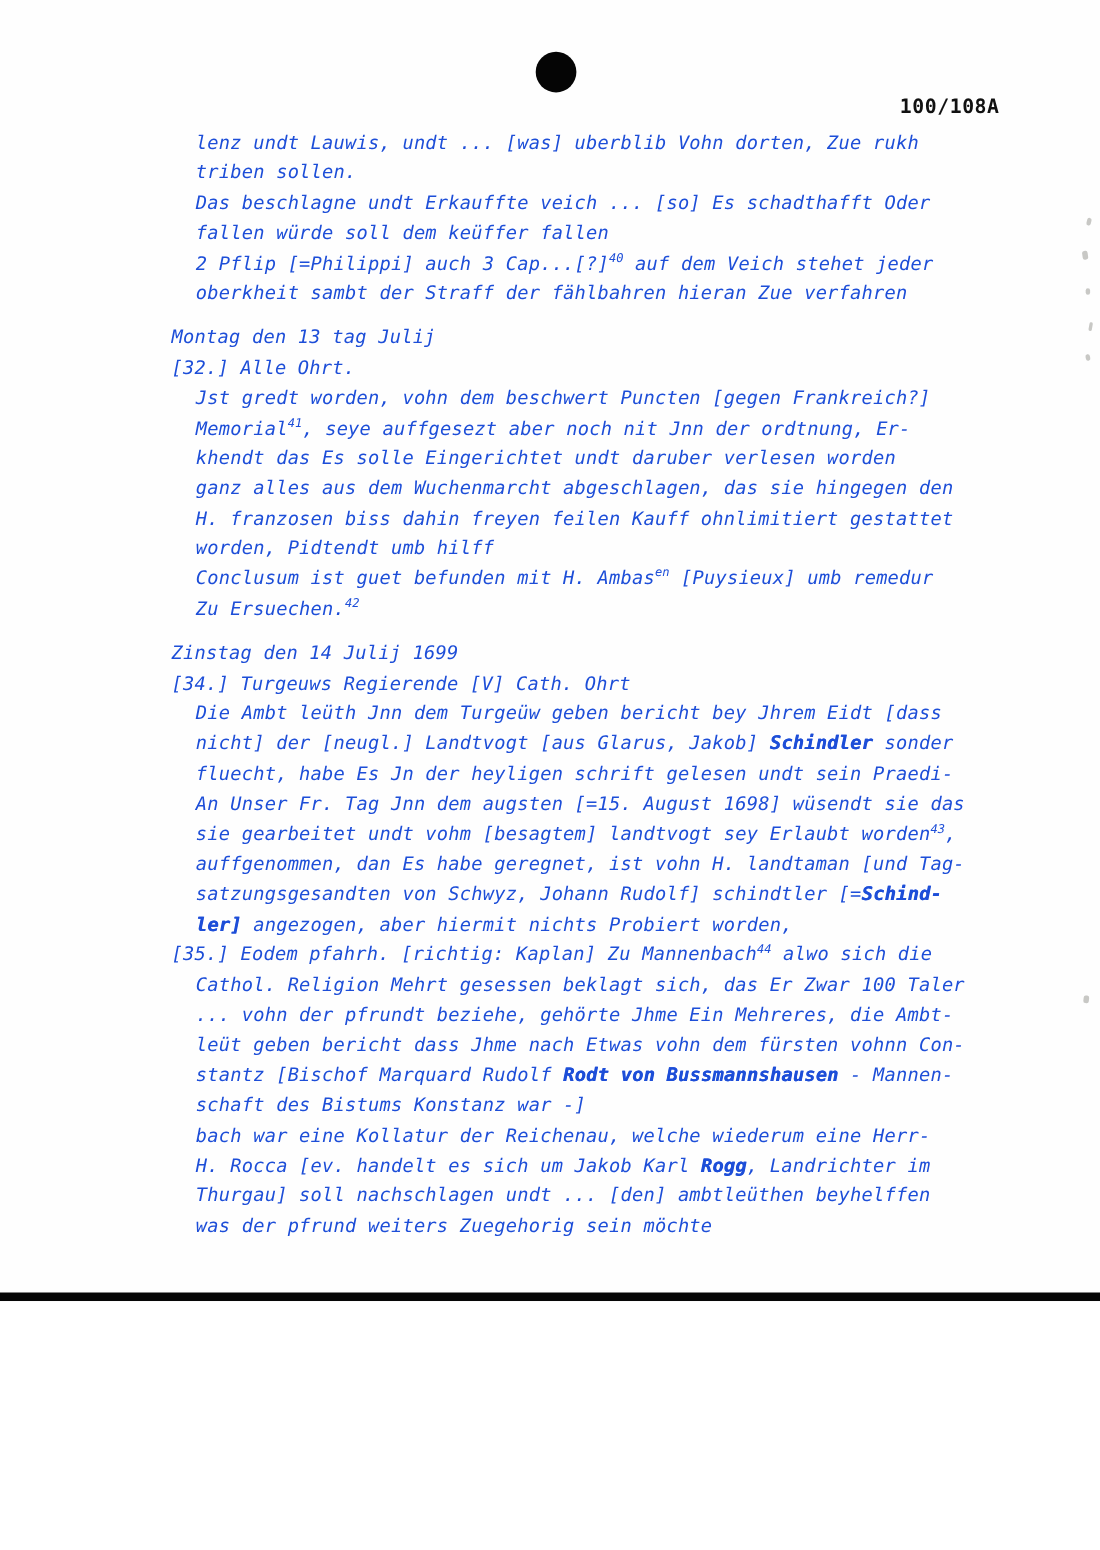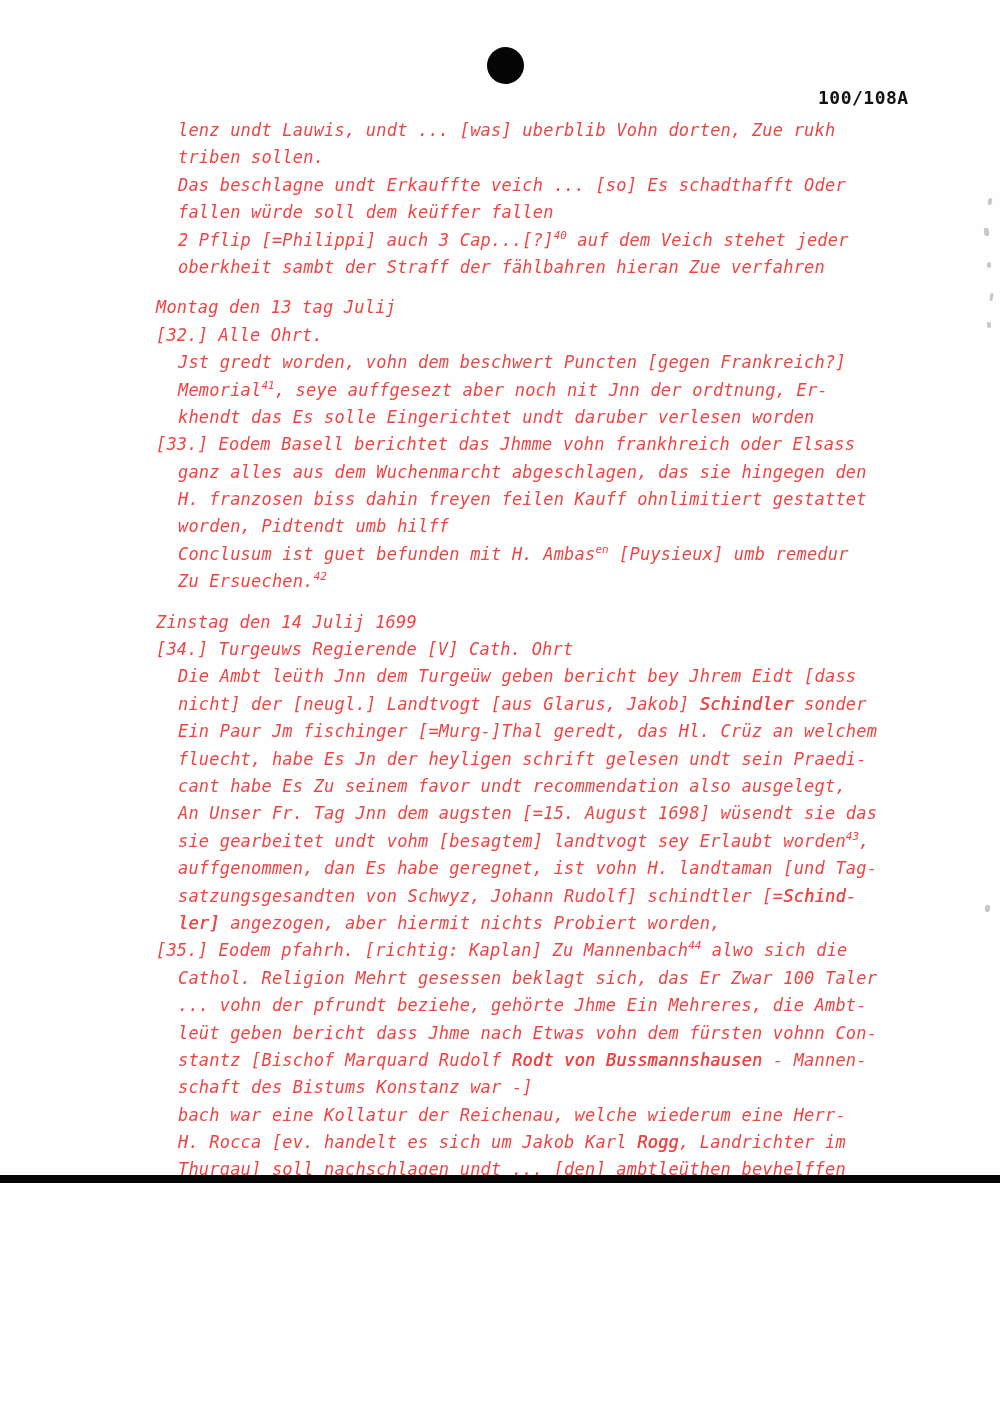--- a/index.html
+++ b/index.html
@@ -28,32 +28,32 @@
     letter-spacing: 0.5px;
     color: #111;
   }
   .document-text {
     position: absolute;
     left: 156px;
     top: 117px;
     width: 800px;
     font-style: italic;
     font-size: 17px;
-    color: #ef4444;
+    color: #1d4ed8;
   }
   .block + .block { margin-top: 13px; }
   .line {
     height: 27.4px;
     line-height: 27.4px;
     white-space: pre;
     letter-spacing: 0.2px;
   }
   .line.indent { padding-left: 22px; }
   .b {
-    font-weight: normal;
+    font-weight: bold;
     text-shadow: 0.4px 0 0 currentColor;
   }
   sup.fn {
     font-size: 11px;
     line-height: 0;
     vertical-align: 7px;
     letter-spacing: 0;
   }
   .folio-number {
     position: absolute;
@@ -103,35 +103,32 @@
         <div class="line indent"><span>fallen würde soll dem keüffer fallen</span></div>
         <div class="line indent"><span>2 Pflip [=Philippi] auch 3 Cap...[?]</span><sup class="fn">40</sup><span> auf dem Veich stehet jeder</span></div>
         <div class="line indent"><span>oberkheit sambt der Straff der fählbahren hieran Zue verfahren</span></div>
       </div>
       <div class="block">
         <div class="line"><span>Montag den 13 tag Julij</span></div>
         <div class="line"><span>[32.] Alle Ohrt.</span></div>
         <div class="line indent"><span>Jst gredt worden, vohn dem beschwert Puncten [gegen Frankreich?]</span></div>
         <div class="line indent"><span>Memorial</span><sup class="fn">41</sup><span>, seye auffgesezt aber noch nit Jnn der ordtnung, Er-</span></div>
         <div class="line indent"><span>khendt das Es solle Eingerichtet undt daruber verlesen worden</span></div>
-        <div class="line"><span>[33.] Eodem Basell berichtet das Jhmme vohn frankhreich oder Elsass</span></div>
         <div class="line indent"><span>ganz alles aus dem Wuchenmarcht abgeschlagen, das sie hingegen den</span></div>
         <div class="line indent"><span>H. franzosen biss dahin freyen feilen Kauff ohnlimitiert gestattet</span></div>
         <div class="line indent"><span>worden, Pidtendt umb hilff</span></div>
         <div class="line indent"><span>Conclusum ist guet befunden mit H. Ambas</span><sup class="fn">en</sup><span> [Puysieux] umb remedur</span></div>
         <div class="line indent"><span>Zu Ersuechen.</span><sup class="fn">42</sup></div>
       </div>
       <div class="block">
         <div class="line"><span>Zinstag den 14 Julij 1699</span></div>
         <div class="line"><span>[34.] Turgeuws Regierende [V] Cath. Ohrt</span></div>
         <div class="line indent"><span>Die Ambt leüth Jnn dem Turgeüw geben bericht bey Jhrem Eidt [dass</span></div>
         <div class="line indent"><span>nicht] der [neugl.] Landtvogt [aus Glarus, Jakob] </span><span class="b">Schindler</span><span> sonder</span></div>
-        <div class="line indent"><span>Ein Paur Jm fischinger [=Murg-]Thal geredt, das Hl. Crüz an welchem</span></div>
         <div class="line indent"><span>fluecht, habe Es Jn der heyligen schrift gelesen undt sein Praedi-</span></div>
-        <div class="line indent"><span>cant habe Es Zu seinem favor undt recommendation also ausgelegt,</span></div>
         <div class="line indent"><span>An Unser Fr. Tag Jnn dem augsten [=15. August 1698] wüsendt sie das</span></div>
         <div class="line indent"><span>sie gearbeitet undt vohm [besagtem] landtvogt sey Erlaubt worden</span><sup class="fn">43</sup><span>,</span></div>
         <div class="line indent"><span>auffgenommen, dan Es habe geregnet, ist vohn H. landtaman [und Tag-</span></div>
         <div class="line indent"><span>satzungsgesandten von Schwyz, Johann Rudolf] schindtler [=</span><span class="b">Schind-</span></div>
         <div class="line indent"><span class="b">ler]</span><span> angezogen, aber hiermit nichts Probiert worden,</span></div>
         <div class="line"><span>[35.] Eodem pfahrh. [richtig: Kaplan] Zu Mannenbach</span><sup class="fn">44</sup><span> alwo sich die</span></div>
         <div class="line indent"><span>Cathol. Religion Mehrt gesessen beklagt sich, das Er Zwar 100 Taler</span></div>
         <div class="line indent"><span>... vohn der pfrundt beziehe, gehörte Jhme Ein Mehreres, die Ambt-</span></div>
         <div class="line indent"><span>leüt geben bericht dass Jhme nach Etwas vohn dem fürsten vohnn Con-</span></div>
         <div class="line indent"><span>stantz [Bischof Marquard Rudolf </span><span class="b">Rodt von Bussmannshausen</span><span> - Mannen-</span></div>

